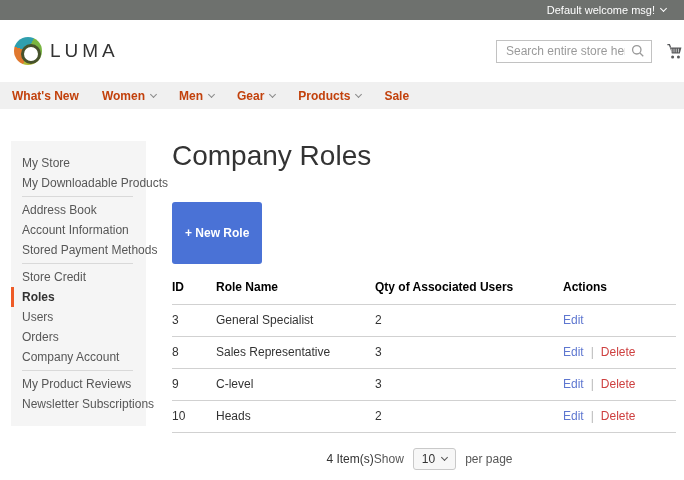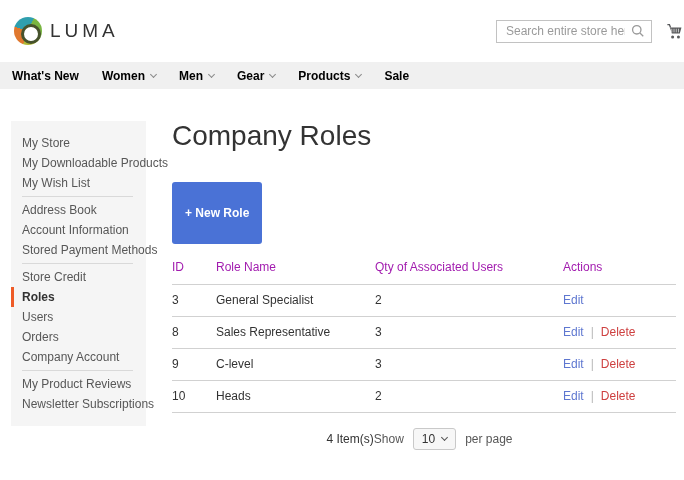--- a/index.html
+++ b/index.html
@@ -25,57 +25,63 @@
   .header-right { margin-left:auto; display:flex; align-items:center; }
   .search-wrap { position:relative; }
   .search-input { width:156px; height:23px; border:1px solid #c2c2c2; background:#fff; font-size:12px;
     padding:0 26px 0 9px; color:#333; font-family:"Liberation Sans", sans-serif; }
   .search-input::placeholder { color:#9a9a9a; }
   .search-icon { position:absolute; right:7px; top:4px; }
   .cart { margin-left:13px; display:flex; align-items:center; cursor:pointer; }
 
   
   .nav { height:27px; background:#f0f0f0; display:flex; align-items:center; padding-left:12px; }
-  .nav-item { font-size:12px; font-weight:700; color:#000000; margin-right:23px; display:flex; align-items:center; cursor:pointer; white-space:nowrap; }
+  .nav-item { font-size:12px; font-weight:700; color:#c2410c; margin-right:23px; display:flex; align-items:center; cursor:pointer; white-space:nowrap; }
   .nav-item .chev { border-color:#8a8a8a; margin-top:-2px; }
 
   
   .page { display:flex; padding:32px 8px 0 11px; }
   .sidebar { width:135px; background:#f5f5f5; padding:12px 0 12px; flex:none; align-self:flex-start; }
   .side-item { font-size:12px; color:#575757; line-height:20px; padding-left:11px; cursor:pointer; white-space:nowrap; }
   .side-item.active { border-left:3px solid #ee5b27; padding-left:8px; font-weight:700; color:#333; }
   .side-divider { border-top:1px solid #d9d9d9; margin:3px 13px 3px 11px; }
 
   .main { flex:1; margin-left:26px; min-width:0; }
   .page-title { font-size:28px; font-weight:300; color:#333; line-height:1.05; }
   .new-role-btn { margin-top:32px; display:inline-block; background:#4a72d6; color:#fff; font-size:12px; font-weight:700;
     padding:24px 13px; border:none; border-radius:3px; cursor:pointer; font-family:"Liberation Sans", sans-serif; }
 
   table.roles { width:100%; border-collapse:collapse; margin-top:14px; table-layout:fixed; }
-  table.roles th { text-align:left; font-size:12px; font-weight:400; color:#a21caf; padding:2px 0 10px; border-bottom:1px solid #d1d1d1; }
+  table.roles th { text-align:left; font-size:12px; font-weight:700; color:#000000; padding:2px 0 10px; border-bottom:1px solid #d1d1d1; }
   table.roles td { font-size:12px; color:#333; padding:8px 0 9px; border-bottom:1px solid #d1d1d1; }
   .col-id { width:44px; } .col-name { width:159px; } .col-qty { width:188px; } .col-actions { width:auto; }
   .action-link { text-decoration:none; font-size:12px; cursor:pointer; }
   .action-edit { color:#5e77d0; }
   .action-delete { color:#ce4040; }
   .action-sep { color:#b8b8b8; margin:0 7px; }
 
   .table-footer { display:flex; justify-content:center; align-items:center; margin-top:15px; }
   .items-count { font-size:12px; color:#333; }
   .pager { display:flex; align-items:center; font-size:12px; color:#575757; }
   .pager .lbl { margin:0 9px; }
   .per-page-select { display:inline-flex; align-items:center; border:1px solid #c9c9c9; background:#f7f7f7;
     border-radius:3px; padding:3px 8px; font-size:12px; color:#333; cursor:pointer; }
   .per-page-select .chev { border-color:#555; margin-left:7px; }
 </style>
 </head>
 <body>
 
 <div class="viewport">
 
+  <div class="topbar">
+    <span class="welcome">
+      <span>Default welcome msg!</span>
+      <span class="chev"></span>
+    </span>
+  </div>
 
   <div class="header">
     <div class="logo">
       <span class="logo-icon"></span>
       <span class="logo-text">LUMA</span>
     </div>
     <div class="header-right">
       <span class="search-wrap">
         <input class="search-input" type="text" placeholder="Search entire store here..." style="">
         <span class="search-icon">
@@ -120,21 +126,20 @@
       <span class="nav-item">
         <span>Sale</span>
       </span>
     </div>
 
   <div class="page">
 
     <div class="sidebar">
         <div class="side-item">My Store</div>
         <div class="side-item">My Downloadable Products</div>
-        <div class="side-item">My Wish List</div>
         <div class="side-divider"></div>
         <div class="side-item">Address Book</div>
         <div class="side-item">Account Information</div>
         <div class="side-item">Stored Payment Methods</div>
         <div class="side-divider"></div>
         <div class="side-item">Store Credit</div>
         <div class="side-item active">Roles</div>
         <div class="side-item">Users</div>
         <div class="side-item">Orders</div>
         <div class="side-item">Company Account</div>

